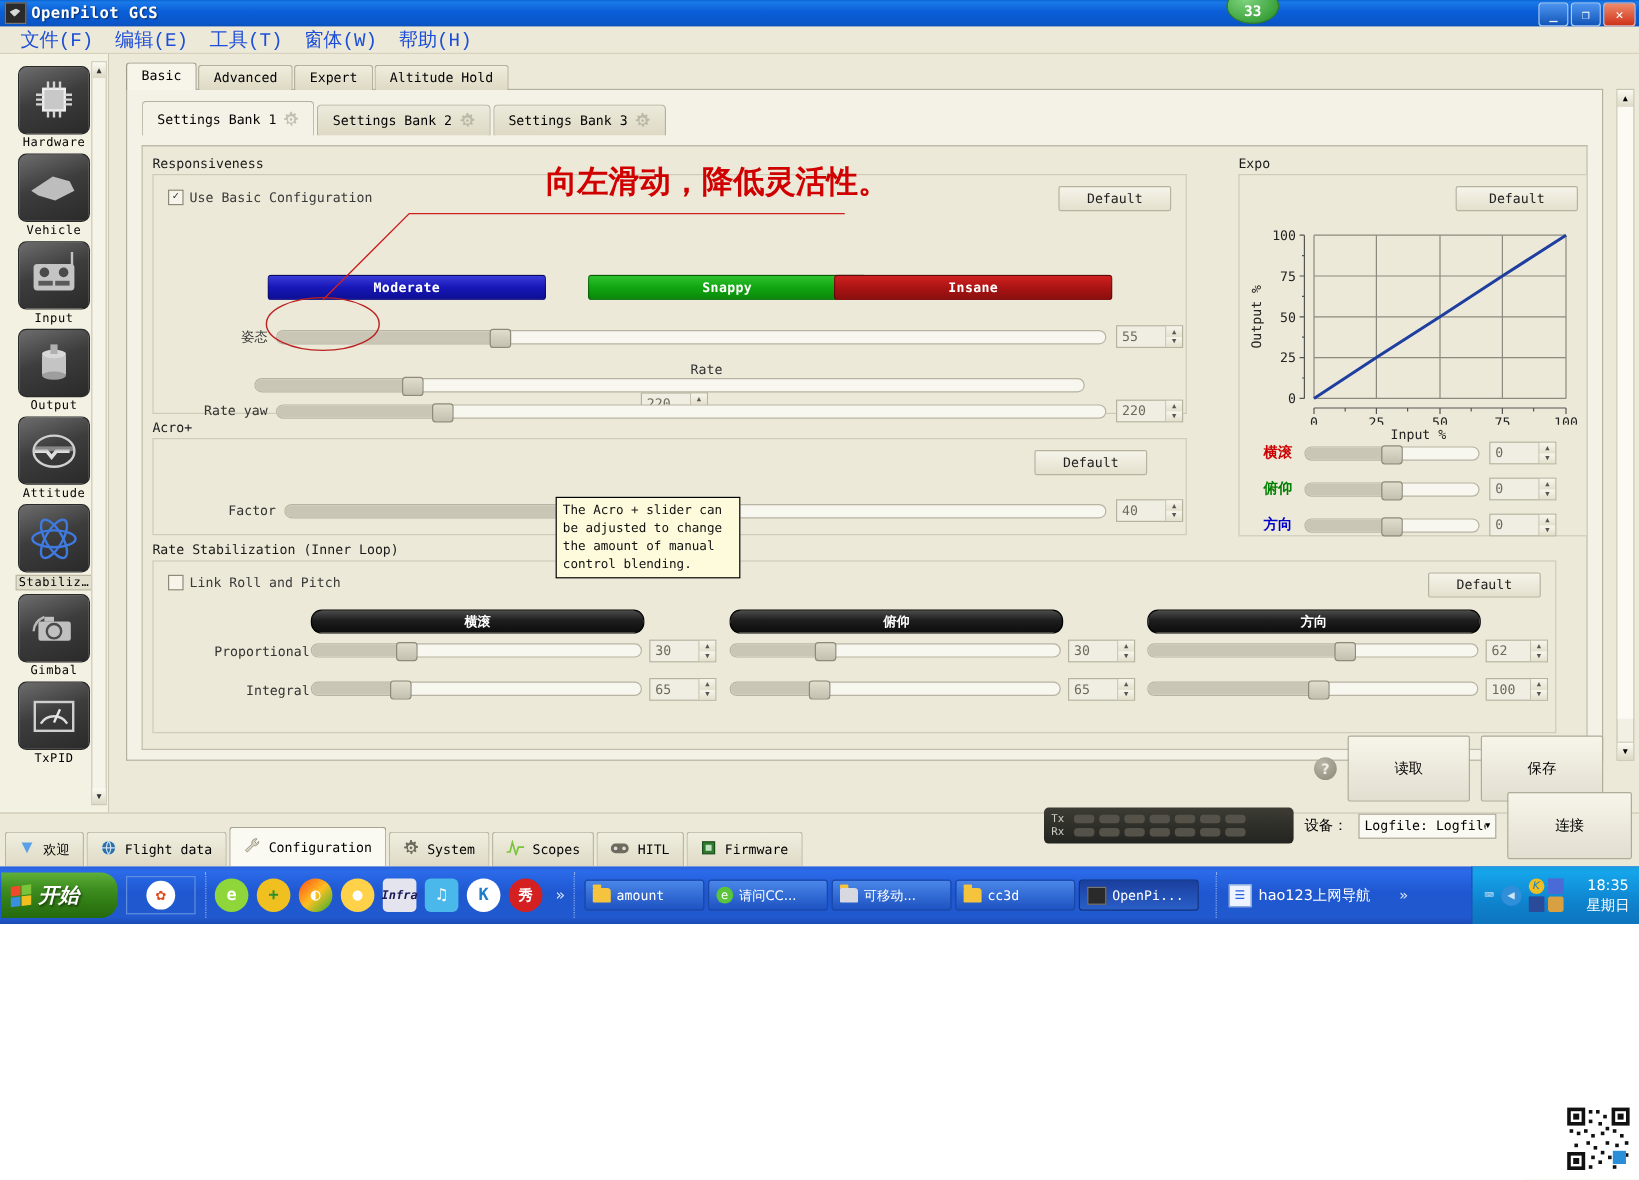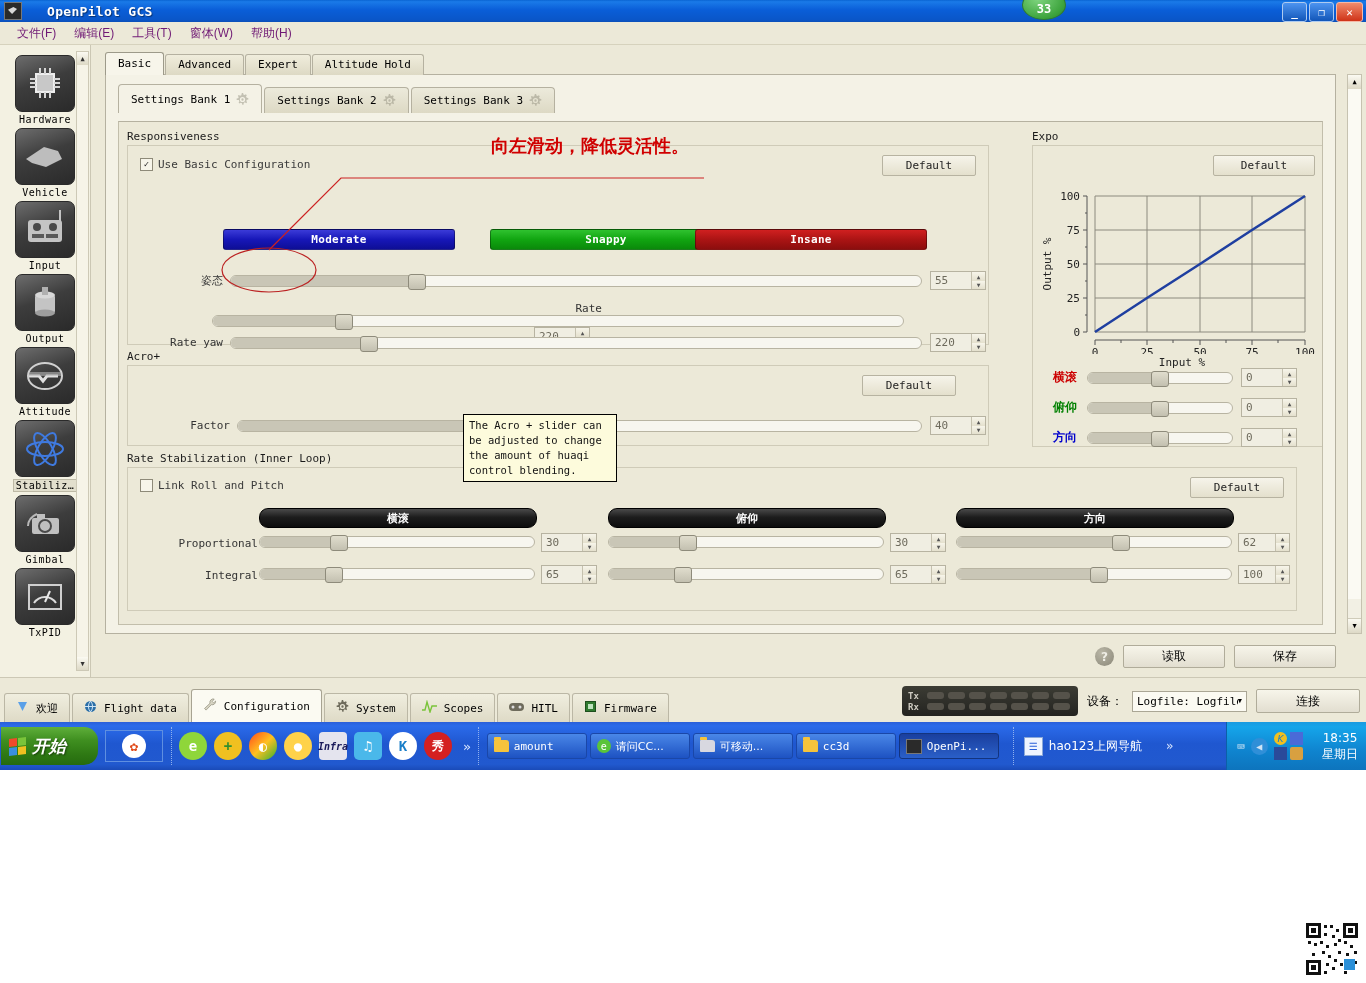--- a/index.html
+++ b/index.html
@@ -14,35 +14,35 @@
   
   #app-window{position:absolute;left:0;top:0;width:1366px;height:722px;background:#ece9d8;}
   
   .titlebar{
     height:22px;width:100%;
     background:linear-gradient(180deg,#0a64d2 0%,#1a7ae8 8%,#0a5ed8 45%,#0a56c8 90%,#0b4fb8 100%);
     display:flex;align-items:center;position:relative;
   }
   .title-ico{width:16px;height:16px;margin-left:4px;margin-right:4px;background:#2a2a2a;border:1px solid #777;position:relative;flex:0 0 auto;}
   .title-ico:after{content:"";position:absolute;left:3px;top:4px;width:9px;height:7px;background:#d8d8d8;clip-path:polygon(0 40%,60% 0,100% 30%,45% 100%);}
-  .title-text{color:#fff;font-weight:bold;font-size:13px;font-family:"DejaVu Sans Mono","Liberation Mono",monospace;letter-spacing:.3px;text-shadow:1px 1px 1px rgba(0,0,0,.45);margin-left:21px;}
+  .title-text{color:#fff;font-weight:bold;font-size:13px;font-family:"DejaVu Sans Mono","Liberation Mono",monospace;letter-spacing:.3px;text-shadow:1px 1px 1px rgba(0,0,0,.45);}
   .win-btns{position:absolute;right:3px;top:2px;display:flex;gap:2px;}
   .win-btn{width:23px;height:18px;border:1px solid #aecbf0;border-radius:3px;display:flex;align-items:center;justify-content:center;color:#fff;font-size:11px;font-weight:bold;}
   .win-btn.min{background:linear-gradient(180deg,#4d94f0,#1256b8);}
   .win-btn.max{background:linear-gradient(180deg,#4d94f0,#1256b8);}
   .win-btn.close{background:linear-gradient(180deg,#f08b6c,#cf3318);border-color:#f5b8a6;width:25px;}
   .badge33{
     position:absolute;left:1022px;top:-10px;width:44px;height:30px;border-radius:50%;
     background:radial-gradient(ellipse at 35% 30%,#7ed47e,#3ca33c 70%,#2c7c2c);
     border:1px solid #2f7a2f;color:#fff;font-size:12px;font-weight:bold;
     display:flex;align-items:flex-end;justify-content:center;padding-bottom:3px;box-sizing:border-box;
   }
   
   .menubar{height:22px;background:#ece9d8;display:flex;align-items:center;padding-left:8px;border-bottom:1px solid #d6d2bd;}
-  .menuitem{padding:2px 9px;font-size:12px;color:#701a75;font-family:Liberation Sans, sans-serif;}
+  .menuitem{padding:2px 9px;font-size:16px;color:#1d4ed8;font-family:Liberation Mono, monospace;}
   
   .wbody{display:flex;height:633px;background:#ece9d8;}
   
   .sidebar{width:90px;background:#f3f1e2;border-right:1px solid #cbc7b4;position:relative;overflow:hidden;padding-top:10px;}
   .sb-item{display:flex;flex-direction:column;align-items:center;margin-bottom:3px;}
   .sb-ico{width:58px;height:55px;border-radius:7px;background:linear-gradient(160deg,#6d6d6d 0%,#3d3d3d 45%,#2a2a2a 100%);border:1px solid #2a2a2a;position:relative;overflow:hidden;}
   .sb-ico svg{position:absolute;left:0;top:0;}
   .sb-lbl{font-size:10px;color:#000;margin-top:2px;letter-spacing:.5px;font-family:"DejaVu Sans Mono","Liberation Mono",monospace;}
   .sb-lbl.sel{background:#e2dfcd;border:1px solid #bdb9a5;padding:0 2px;}
   .sb-scroll{position:absolute;right:1px;top:6px;width:13px;height:620px;background:#f6f4e8;border:1px solid #cdc9b6;box-sizing:border-box;}
@@ -99,36 +99,36 @@
   .chartbox{position:absolute;}
   
   .darkbtn{height:18px;border-radius:9px;background:linear-gradient(180deg,#4a4a4a 0%,#1d1d1d 45%,#0d0d0d 100%);color:#fff;font-size:11px;font-weight:bold;display:flex;align-items:center;justify-content:center;border:1px solid #000;}
   
   .tooltip{position:absolute;background:#fdfbdc;border:1px solid #000;font-size:10.5px;color:#111;padding:3px 5px;line-height:15px;z-index:20;}
   
   .anno{position:absolute;color:#d00000;font-weight:bold;font-family:"DejaVu Sans","Liberation Sans",sans-serif;}
   
   .actionrow{position:absolute;right:30px;bottom:10px;display:flex;align-items:center;gap:9px;}
   .helpq{width:19px;height:19px;border-radius:50%;background:radial-gradient(circle at 35% 30%,#b9b6a6,#8b8879);color:#efeee6;font-size:12px;font-weight:bold;display:flex;align-items:center;justify-content:center;font-family:"DejaVu Sans","Liberation Sans",sans-serif;}
-  .cnbtn{min-width:76px;height:21px;padding:0 12px;font-size:12px;background:linear-gradient(180deg,#f7f5ea,#e2ded0);border:1px solid #b0ac9a;border-radius:2px;display:flex;align-items:center;justify-content:center;font-family:"DejaVu Sans","Liberation Sans",sans-serif;}
+  .cnbtn{min-width:76px;height:21px;padding:16px 12px;font-size:12px;background:linear-gradient(180deg,#f7f5ea,#e2ded0);border:1px solid #b0ac9a;border-radius:2px;display:flex;align-items:center;justify-content:center;font-family:"DejaVu Sans","Liberation Sans",sans-serif;}
   
   .mscroll{position:absolute;right:4px;top:29px;width:15px;bottom:44px;background:#f2f0e4;border:1px solid #c6c2b0;box-sizing:border-box;}
   .mscroll .ar{height:14px;background:linear-gradient(180deg,#fbfaf2,#ddd9c6);border-bottom:1px solid #d0ccba;display:flex;align-items:center;justify-content:center;font-size:7px;}
   .mscroll .ar.b{position:absolute;bottom:0;left:0;right:0;border-bottom:none;border-top:1px solid #d0ccba;}
   .mscroll .thumb{position:absolute;left:0;right:0;top:14px;height:510px;background:#fbfaf3;}
   
   .botnav{position:absolute;left:0;bottom:0;width:100%;height:44px;background:#ece9d8;border-top:1px solid #ccc8b5;display:flex;align-items:flex-end;}
   .bnav-tabs{display:flex;align-items:flex-end;height:32px;padding-left:4px;}
   .bnav{
     height:28px;display:flex;align-items:center;gap:7px;padding:0 11px;font-size:11px;
     background:linear-gradient(180deg,#f0eedf,#dedac6);border:1px solid #bbb7a5;border-bottom:none;border-radius:3px 3px 0 0;margin-right:2px;
   }
   .bnav.active{background:#fbfaf2;height:32px;border-color:#a7a392;}
   .status-right{position:absolute;right:6px;bottom:6px;display:flex;align-items:center;gap:9px;}
-  .txrx{width:176px;height:30px;background:linear-gradient(180deg,#3c3c34,#232320);border-radius:4px;display:flex;flex-direction:column;justify-content:center;padding:3px 6px;box-sizing:border-box;font-weight:bold;}
+  .txrx{width:208px;height:30px;background:linear-gradient(180deg,#3c3c34,#232320);border-radius:4px;display:flex;flex-direction:column;justify-content:center;padding:3px 6px;box-sizing:border-box;}
   .txrx .line{display:flex;align-items:center;gap:4px;height:11px;}
   .txrx .lbl{color:#cfccc2;font-size:9px;width:15px;}
   .txrx .led{width:17px;height:7px;border-radius:3px;background:#55524a;}
   .dev-lbl{font-size:12px;font-family:"DejaVu Sans","Liberation Sans",sans-serif;}
   .combo{width:115px;height:21px;border:1px solid #aaa695;background:#fbfaf2;display:flex;align-items:center;padding:0 4px;box-sizing:border-box;font-size:11px;justify-content:space-between;}
   
   #taskbar{position:absolute;left:0;top:722px;width:1366px;height:48px;background:linear-gradient(180deg,#2a5fd9 0%,#2b6bea 8%,#1f57d0 45%,#2159cf 88%,#1a4bb8 100%);display:flex;align-items:center;}
   .startbtn{
     width:97px;height:38px;margin-left:1px;border-radius:0 14px 14px 0;
     background:linear-gradient(180deg,#5faf3a 0%,#3f8f20 35%,#2f7a14 70%,#256a0e 100%);
@@ -385,21 +385,21 @@
                   <div class="val">220</div>
                   <div class="arrows">
                       <div>▲</div>
                       <div>▼</div>
                     </div>
                 </div>
               </div>
             </div>
           </div>
 
-          <div class="anno" style="left:336px;top:12px;font-size:18px;margin-left:36px;">向左滑动，降低灵活性。</div>
+          <div class="anno" style="left:336px;top:12px;font-size:26px;">向左滑动，降低灵活性。</div>
           <svg style="position:absolute;left:0;top:0;width:880px;height:280px;pointer-events:none;z-index:9">
             <path d="M585 56 L222 56 L150 128" stroke="#cc2222" stroke-width="1.2" fill="none"></path>
             <ellipse cx="150" cy="148" rx="47" ry="22" stroke="#bb2222" stroke-width="1.2" fill="none"></ellipse>
           </svg>
 
           <div class="grp" style="left:8px;top:228px;width:862px;">
             <div class="grp-title">Acro+</div>
             <div class="grp-box" style="height:79px;">
               <div class="defbtn" style="position:absolute;right:32px;top:9px;">Default</div>
               <div class="srow" style="left:0;top:50px;width:100%;">
@@ -412,21 +412,21 @@
                   <div class="val">40</div>
                   <div class="arrows">
                       <div>▲</div>
                       <div>▼</div>
                     </div>
                 </div>
               </div>
             </div>
           </div>
 
-          <div class="tooltip" style="left:344px;top:292px;width:142px;">The Acro + slider can be adjusted to change the amount of huaqi control blending.</div>
+          <div class="tooltip" style="left:344px;top:292px;width:142px;">The Acro + slider can be adjusted to change the amount of manual control blending.</div>
 
           <div class="grp" style="left:8px;top:330px;width:1170px;">
             <div class="grp-title">Rate Stabilization (Inner Loop)</div>
             <div class="grp-box" style="height:142px;">
 
               <div style="position:absolute;left:12px;top:11px;" class="chk">
                 <span class="chkbox off">✓</span>
                 <span>Link Roll and Pitch</span>
               </div>
               <div class="defbtn" style="position:absolute;right:12px;top:9px;">Default</div>

